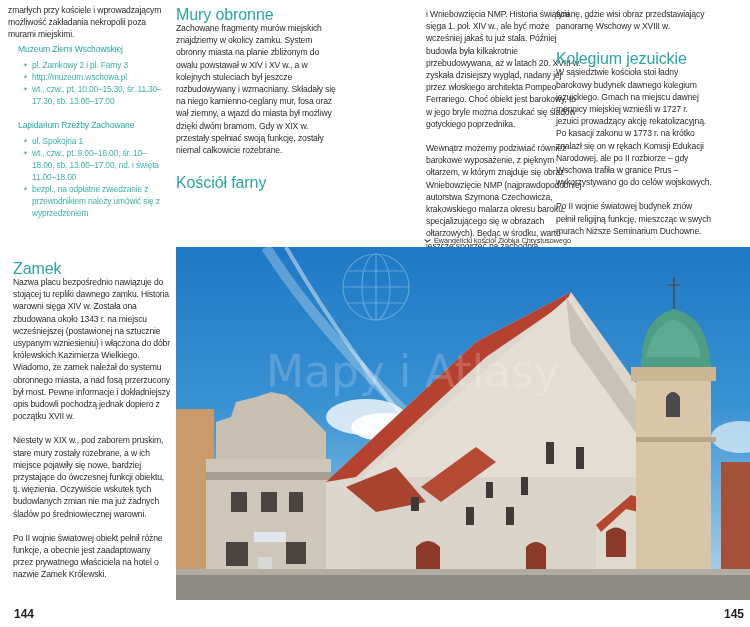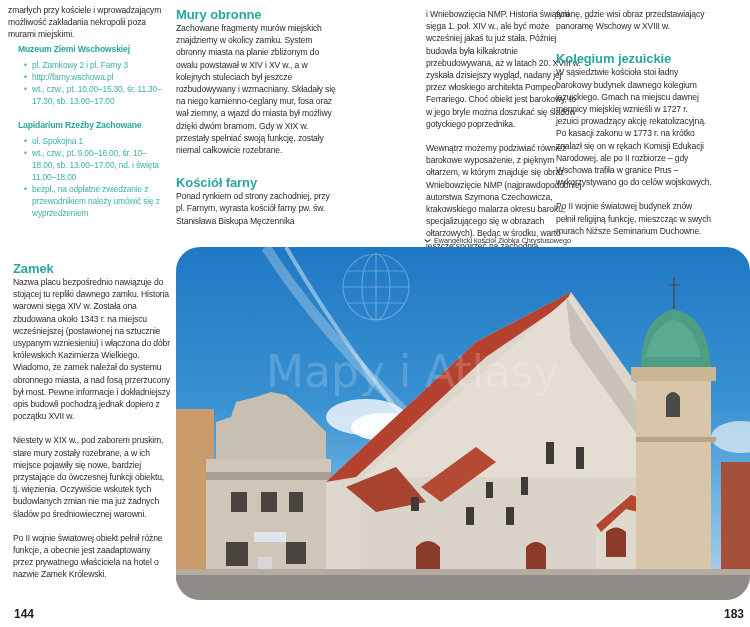--- a/index.html
+++ b/index.html
@@ -1,43 +1,43 @@
 <!DOCTYPE html>
 <html><head>
 <meta charset="utf-8">
 <style>
   html,body{margin:0;padding:0;}
   body{width:750px;height:627px;background:#ffffff;position:relative;overflow:hidden;
        font-family:"Liberation Sans","DejaVu Sans",sans-serif;color:#2b2b2b;}
   .col{position:absolute;font-size:8.6px;line-height:12.2px;letter-spacing:-0.15px;}
   .col p{margin:0;}
-  .h{color:#2aa6a0;font-weight:bold;font-size:13px;line-height:14px;margin:0;letter-spacing:-0.1px;}
-  .sub{color:#2aa6a0;font-weight:bold;font-size:8.6px;line-height:12px;margin:0;}
+  .h{color:#2aa6a0;font-weight:normal;font-size:16px;line-height:14px;margin:0;letter-spacing:-0.1px;}
+  .sub{color:#2aa6a0;font-weight:normal;font-size:8.6px;line-height:12px;margin:0;}
   .info{color:#3fb0a8;font-size:8.4px;line-height:12px;}
   .info ul{margin:4px;padding:0;list-style:none;}
   .info li{position:relative;padding-left:10px;}
   .info li::before{content:"•";position:absolute;left:2px;top:0;color:#3fb0a8;}
   .gap{height:12px;}
   .pagenum{position:absolute;font-weight:bold;font-size:12px;color:#222;}
   .caption{position:absolute;font-size:7.2px;color:#333;}
   
   .photo{position:absolute;left:176px;top:247px;width:574px;height:353px;overflow:hidden;
-         background:linear-gradient(180deg,#1f78c4 0%,#3a92d2 45%,#6eb2e0 70%,#b8d6ea 100%);border-radius:24px;}
+         background:linear-gradient(180deg,#1f78c4 0%,#3a92d2 45%,#6eb2e0 70%,#b8d6ea 100%);}
   .photo svg{position:absolute;left:0;top:0;}
 </style>
 </head>
 <body>
 
 <div class="col" style="left:8px;top:4px;width:158px;">
   <p>zmarłych przy kościele i wprowadzającym możliwość zakładania nekropolii poza murami miejskimi.</p>
   <div class="info" style="padding-left:10px;margin-top:2px;">
     <p class="sub">Muzeum Ziemi Wschowskiej</p>
     <ul>
       <li>pl. Zamkowy 2 i pl. Farny 3</li>
-      <li>http://farny.wschowa.pl</li>
+      <li>http://muzeum.wschowa.pl</li>
       <li>wt., czw., pt. 10.00–15.30, śr. 11.30–17.30, sb. 13.00–17.00</li>
     </ul>
     <div class="gap" style="height:8px"></div>
     <p class="sub">Lapidarium Rzeźby Zachowane</p>
     <ul>
       <li>ul. Spokojna 1</li>
       <li>wt., czw., pt. 9.00–16.00, śr. 10–18.00, sb. 13.00–17.00, nd. i święta 11.00–18.00</li>
       <li>bezpł., na odpłatne zwiedzanie z przewodnikiem należy umówić się z wyprzedzeniem</li>
     </ul>
   </div>
@@ -50,21 +50,20 @@
   <p>Niestety w XIX w., pod zaborem pruskim, stare mury zostały rozebrane, a w ich miejsce pojawiły się nowe, bardziej przystające do ówczesnej funkcji obiektu, tj. więzienia. Oczywiście wskutek tych budowlanych zmian nie ma już żadnych śladów po średniowiecznej warowni.</p>
   <div class="gap"></div>
   <p>Po II wojnie światowej obiekt pełnił różne funkcje, a obecnie jest zaadaptowany przez prywatnego właściciela na hotel o nazwie Zamek Królewski.</p>
 </div>
 
 <div class="col" style="left:176px;top:8px;width:160px;">
   <p class="h">Mury obronne</p>
   <p>Zachowane fragmenty murów miejskich znajdziemy w okolicy zamku. System obronny miasta na planie zbliżonym do owalu powstawał w XIV i XV w., a w kolejnych stuleciach był jeszcze rozbudowywany i wzmacniany. Składały się na niego kamienno-ceglany mur, fosa oraz wał ziemny, a wjazd do miasta był możliwy dzięki dwóm bramom. Gdy w XIX w. przestały spełniać swoją funkcję, zostały niemal całkowicie rozebrane.</p>
   <div class="gap" style="height:20px"></div>
   <p class="h">Kościół farny</p>
-  <p>Ponad rynkiem od strony zachodniej, przy pl. Farnym, wyrasta kościół farny pw. św. Stanisława Biskupa Męczennika</p>
 </div>
 
 <div class="col" style="left:426px;top:8px;width:156px;">
   <p>i Wniebowzięcia NMP. Historia świątyni sięga 1. poł. XIV w., ale być może wcześniej jakaś tu już stała. Później budowla była kilkakrotnie przebudowywana, aż w latach 20. XVIII w. zyskała dzisiejszy wygląd, nadany jej przez włoskiego architekta Pompeo Ferrariego. Choć obiekt jest barokowy, to w jego bryle można doszukać się śladów gotyckiego poprzednika.</p>
   <div class="gap"></div>
   <p>Wewnątrz możemy podziwiać również barokowe wyposażenie, z pięknym ołtarzem, w którym znajduje się obraz Wniebowzięcie NMP (najprawdopodobniej autorstwa Szymona Czechowicza, krakowskiego malarza okresu baroku, specjalizującego się w obrazach ołtarzowych). Będąc w środku, warto jeszcze spojrzeć na zachodnią</p>
 </div>
 <div class="caption" style="left:426px;top:236px;">
   <span style="display:inline-block;transform:rotate(90deg);font-size:6px;margin-right:3px;">❯</span><span>Ewangelicki kościół Żłóbka Chrystusowego</span>
 </div>
@@ -143,13 +142,13 @@
     <rect x="545" y="215" width="29" height="110" fill="#a5503a"></rect>
 
     <rect x="0" y="325" width="574" height="28" fill="#8f8b86"></rect>
     <rect x="0" y="322" width="574" height="6" fill="#b2aca3"></rect>
 
     <text x="90" y="140" font-family="DejaVu Sans, sans-serif" font-size="44" fill="#ffffff" opacity="0.18">Mapy i Atlasy</text>
   </svg>
 </div>
 
 <div class="pagenum" style="left:14px;top:607px;">144</div>
-<div class="pagenum" style="left:724px;top:607px;">183</div>
+<div class="pagenum" style="left:724px;top:607px;">145</div>
 
 </body></html>

